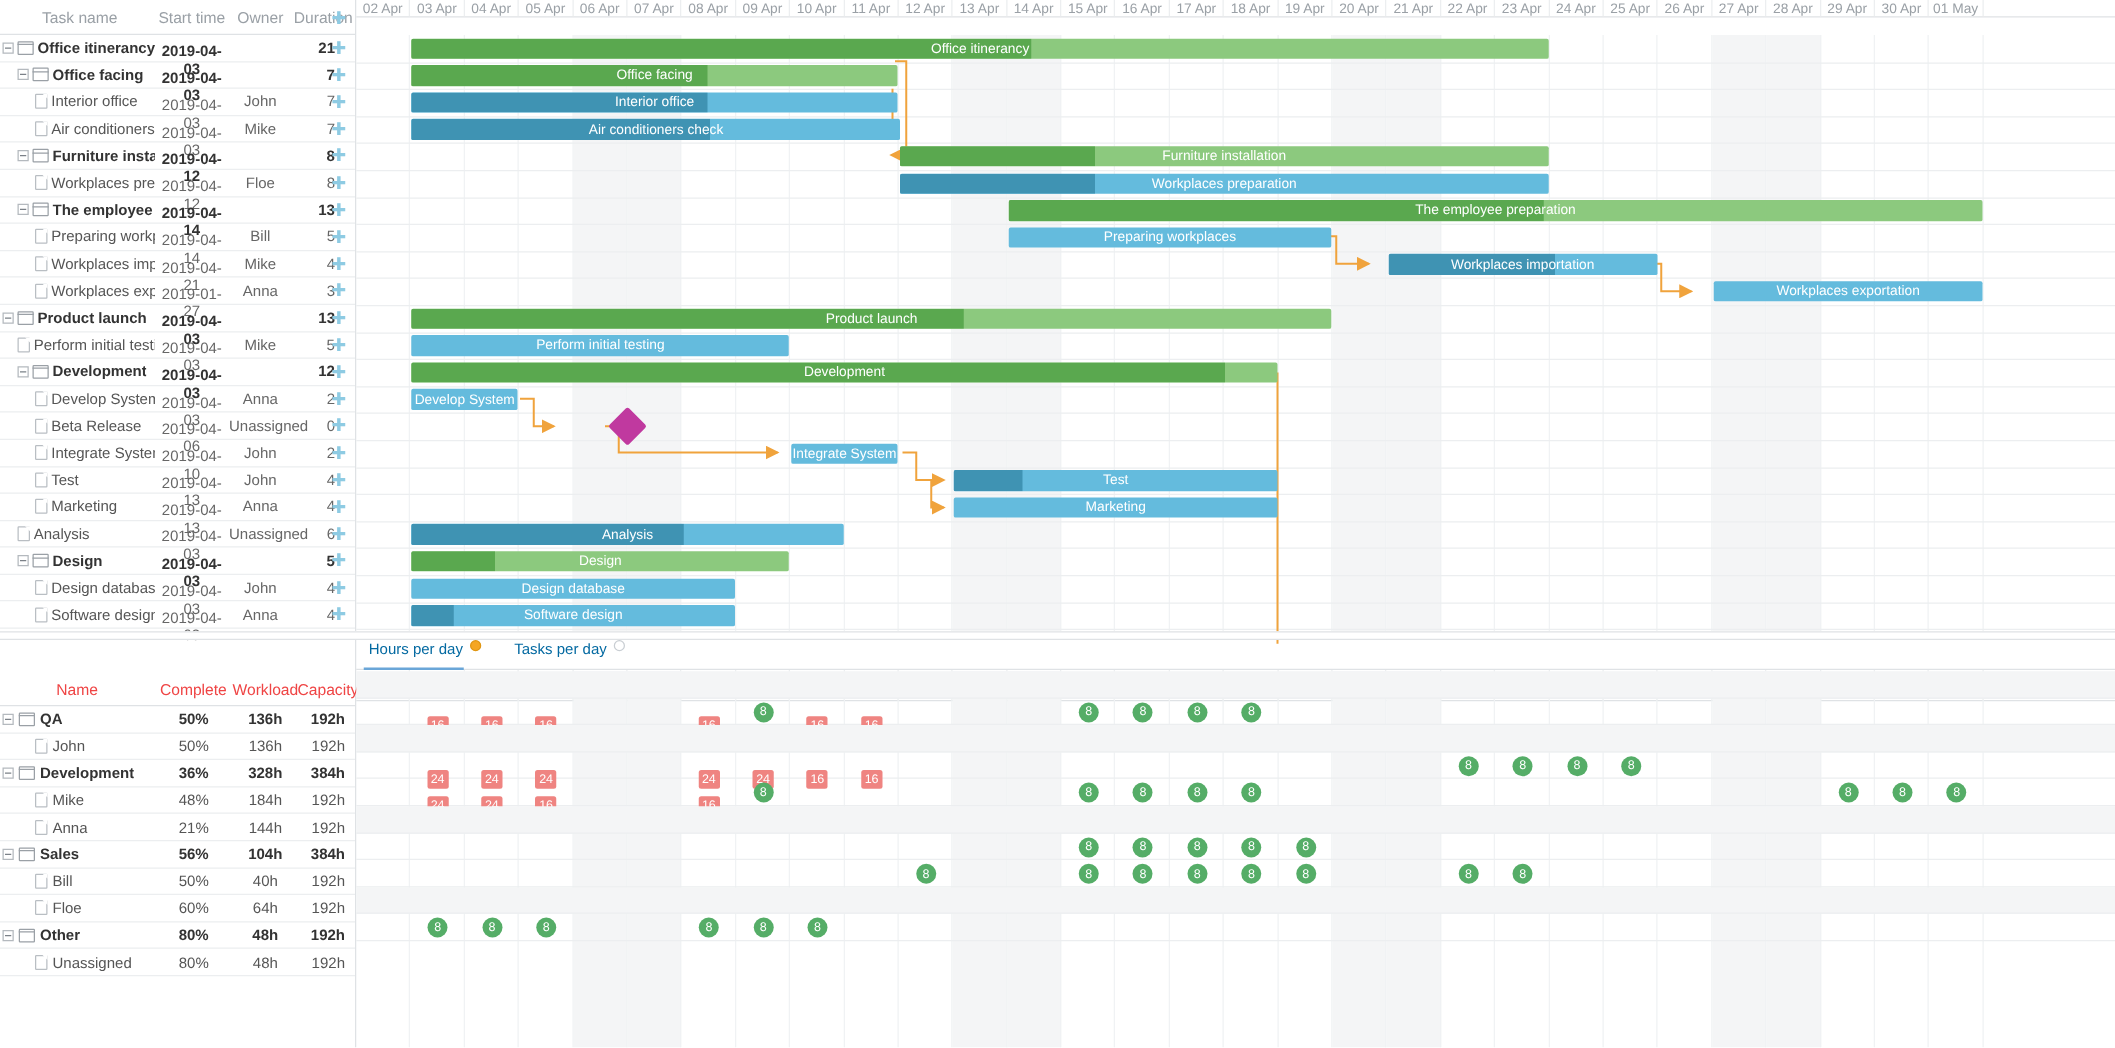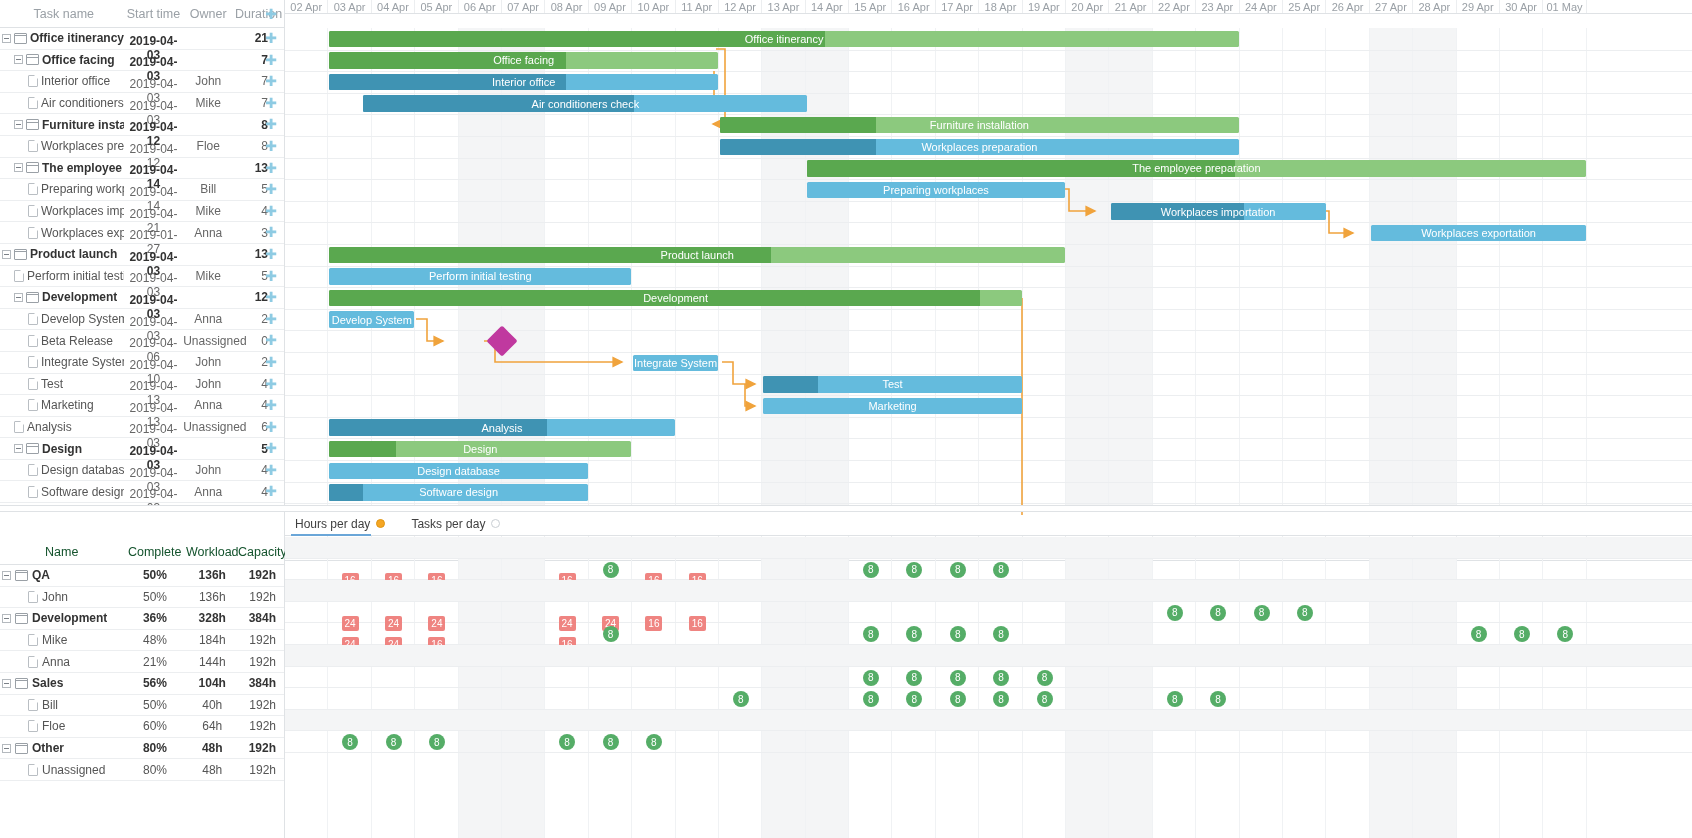--- a/index.html
+++ b/index.html
@@ -73,28 +73,28 @@
       transform:rotate(45deg); border-radius:2px; }
 
   svg.links { position:absolute; inset:0; overflow:visible; pointer-events:none; }
 
   
   .splitter { position:absolute; left:0; right:0; height:7px; background:#fff;
       border-top:1px solid #dfe2e5; border-bottom:1px solid #dfe2e5; }
 
   .tabs { display:flex; align-items:center; gap:26px; height:24px; padding-left:10px;
       border-bottom:1px solid #dfe2e5; }
-  .tab { display:flex; align-items:center; gap:6px; font-size:12px; color:#404040;
+  .tab { display:flex; align-items:flex-start; gap:6px; font-size:12px; color:#0369a1;
       height:24px; position:relative; }
   .tab .radio { width:9px;height:9px;border-radius:50%;border:1px solid #c9ced3; background:#fff;}
   .tab.active .radio { background:#f5a623; border-color:#e09612; }
   .tab.active:after { content:""; position:absolute; left:-4px; right:14px; bottom:0; height:2px; background:#6aa6d8; }
 
   .r-thead { display:flex; height:25px; align-items:center; border-bottom:1px solid #dfe2e5;
-     color:#14532d; font-size:12.5px; }
+     color:#ef4444; font-size:12.5px; }
   .rc-name { width:124px; }
   .rc-complete { width:63px; text-align:center;}
   .rc-workload { width:52px; text-align:center;}
   .rc-capacity { width:46px; text-align:right; padding-right:8px;}
   .r-row { display:flex; height:21.6px; align-items:center; border-bottom:1px solid #eceef0; font-size:12px;}
   .r-row.parent { font-weight:bold; color:#333; }
   .r-row .rc-name { display:flex;align-items:center;gap:4px; }
   .r-row.parent .rc-complete,.r-row.parent .rc-workload,.r-row.parent .rc-capacity{font-weight:bold;color:#333;}
 
   .res-tl { position:absolute; left:285px; right:0; top:0; bottom:0; }
@@ -444,21 +444,21 @@
               <div class="lbl">Office itinerancy</div>
             </div>
             <div class="bar green" style="left: 44.4px; width: 388.6px; top: 24.1px;">
               <div class="prog" style="width: 61%;"></div>
               <div class="lbl">Office facing</div>
             </div>
             <div class="bar blue" style="left: 44.4px; width: 388.6px; top: 45.7px;">
               <div class="prog" style="width: 61%;"></div>
               <div class="lbl">Interior office</div>
             </div>
-            <div class="bar blue" style="left: 44.4px; width: 444px; top: 67.3px; margin-left: 34px;">
+            <div class="bar blue" style="left: 44.4px; width: 391px; top: 67.3px;">
               <div class="prog" style="width: 61%;"></div>
               <div class="lbl">Air conditioners check</div>
             </div>
             <div class="bar green" style="left: 435px; width: 518.8px; top: 88.9px;">
               <div class="prog" style="width: 30%;"></div>
               <div class="lbl">Furniture installation</div>
             </div>
             <div class="bar blue" style="left: 435px; width: 518.8px; top: 110.5px;">
               <div class="prog" style="width: 30%;"></div>
               <div class="lbl">Workplaces preparation</div>

